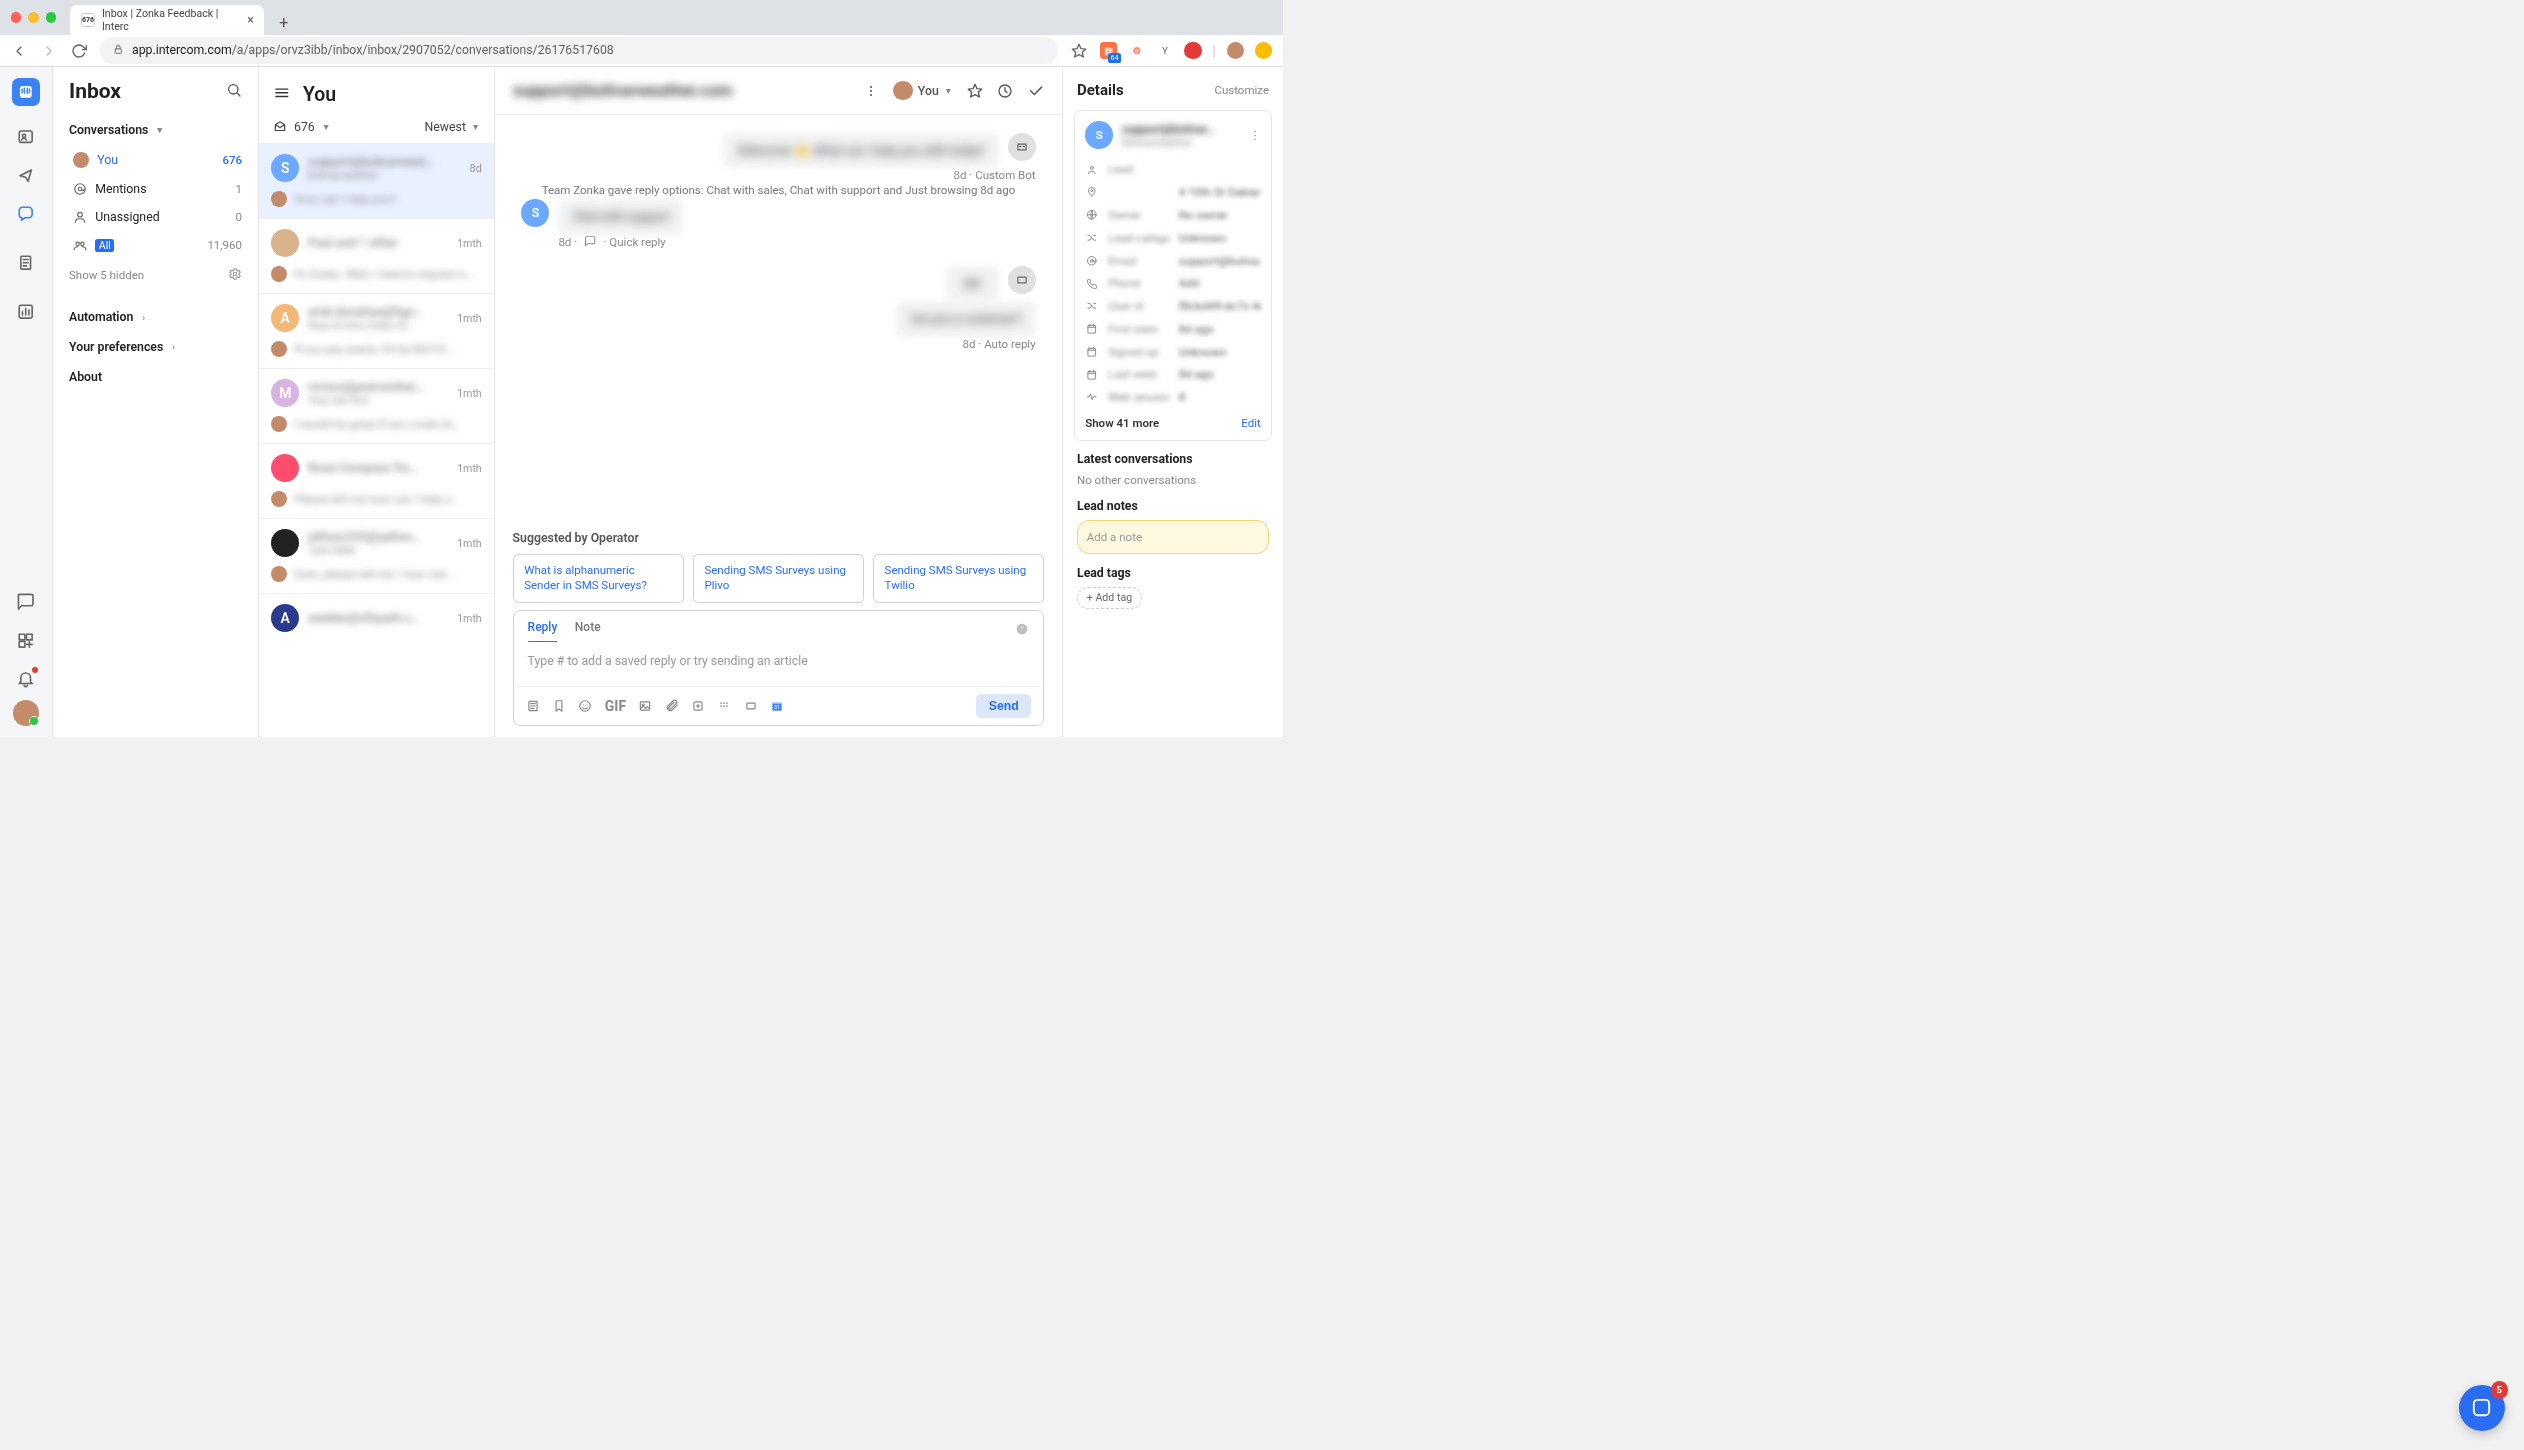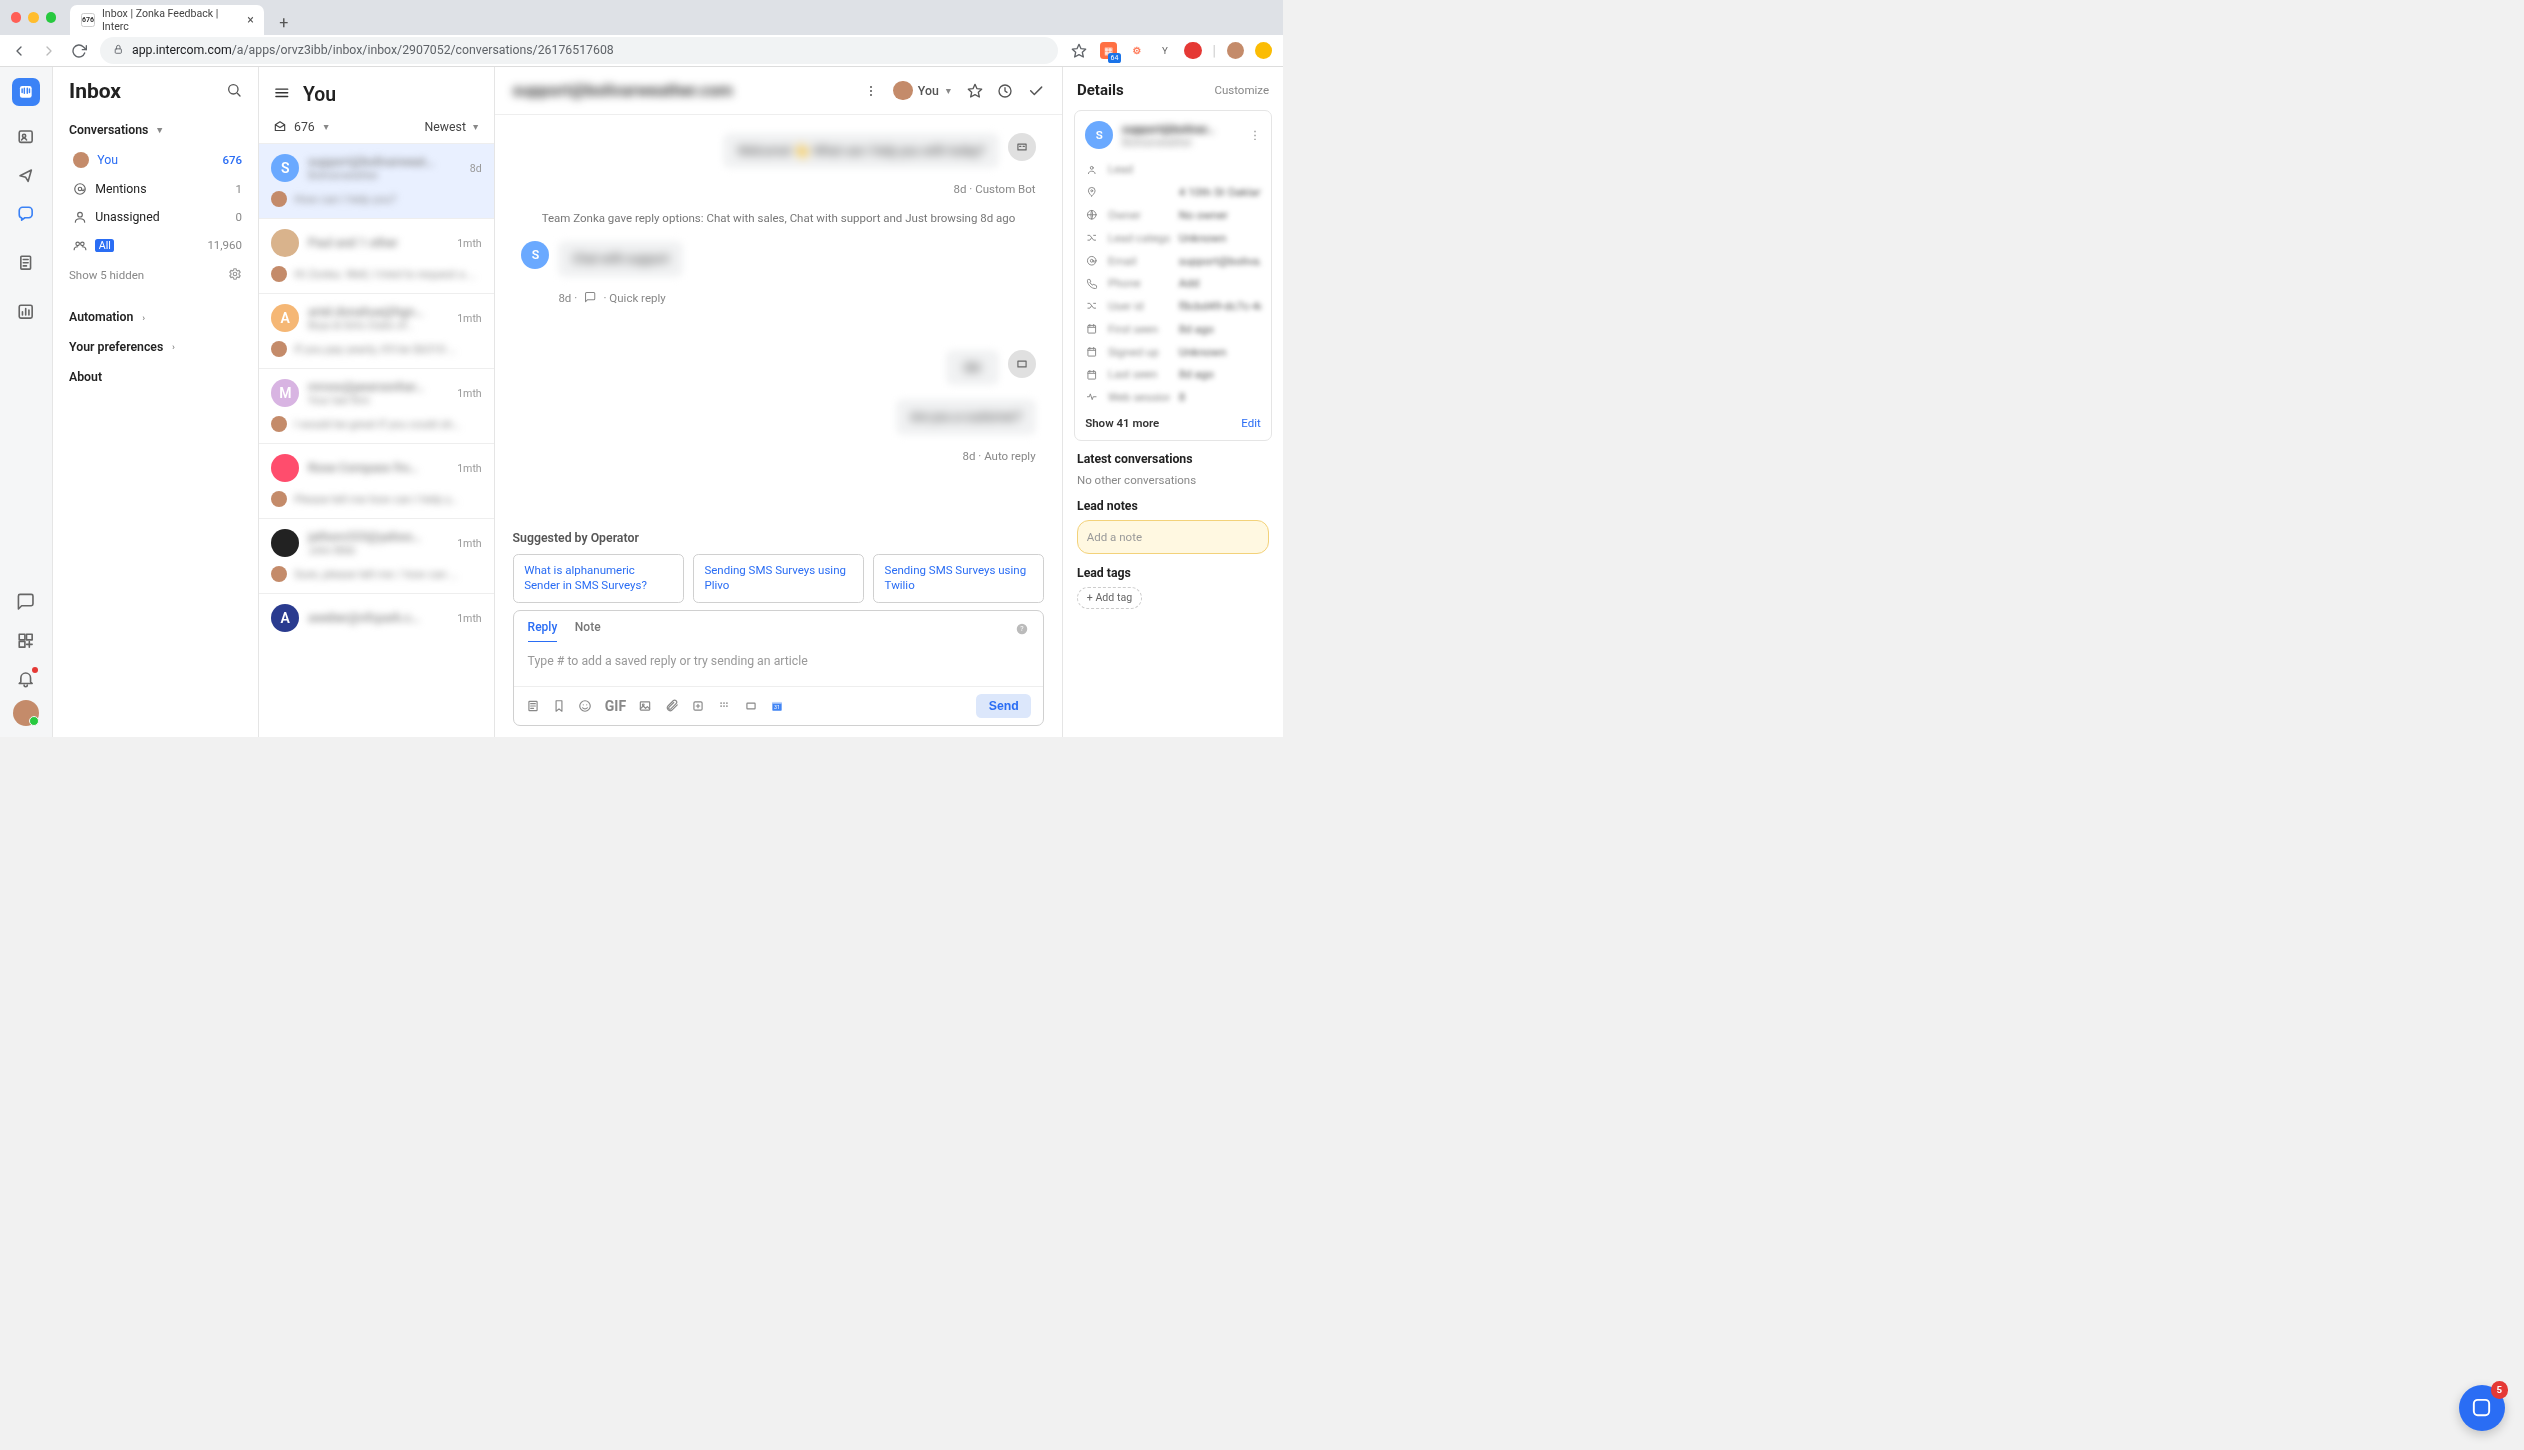--- a/index.html
+++ b/index.html
@@ -88,21 +88,21 @@
   .mini-av{width:16px;height:16px;border-radius:50%;background:#c48b6a;flex-shrink:0;}
 
   
   .main { flex:1; display:flex; flex-direction:column; border-right:0.9px solid #e5e5e5; background:#fff; min-width:0;}
   .main .topbar{display:flex;align-items:center;justify-content:space-between;padding:14px 17.6px;border-bottom:0.9px solid #eee;}
   .main .topbar .email{font-size:16.7px;font-weight:600;color:#333;filter:blur(4.4px);}
   .main .topbar .actions{display:flex;align-items:center;gap:14px;color:#555;}
   .assignee{display:flex;align-items:center;gap:5.3px;font-size:12.3px;font-weight:500;cursor:pointer;}
   .assignee .mini-av{width:19.4px;height:19.4px;}
   .ic-btn{cursor:pointer;display:flex;align-items:center;}
-  .thread{flex:1;overflow-y:auto;padding:17.6px 26.4px;display:flex;flex-direction:column;gap:14px;}
+  .thread{flex:1;overflow-y:auto;padding:17.6px 26.4px;display:flex;flex-direction:column;gap:0;}
   .bubble-wrap{display:flex;gap:8.8px;align-items:flex-start;}
   .bubble-wrap.right{justify-content:flex-end;}
   .bubble{background:#f1f2f3;border-radius:7px;padding:10.6px 14px;font-size:12.3px;color:#333;max-width:300px;}
   .bubble.blur *{filter:blur(3.5px);}
   .bot-av{width:28px;height:28px;border-radius:50%;background:#e0e0e0;display:flex;align-items:center;justify-content:center;color:#666;}
   .s-av{width:28px;height:28px;border-radius:50%;background:#6aa9ff;display:flex;align-items:center;justify-content:center;color:#fff;font-weight:600;font-size:12.3px;}
   .ts{font-size:11.5px;color:#888;text-align:right;}
   .ts.center{text-align:center;color:#777;line-height:1.5;}
   .qreply{font-size:11.5px;color:#888;display:flex;gap:7px;align-items:center;margin-left:37px;}
   .suggested{padding:10.6px 17.6px 7px;}

